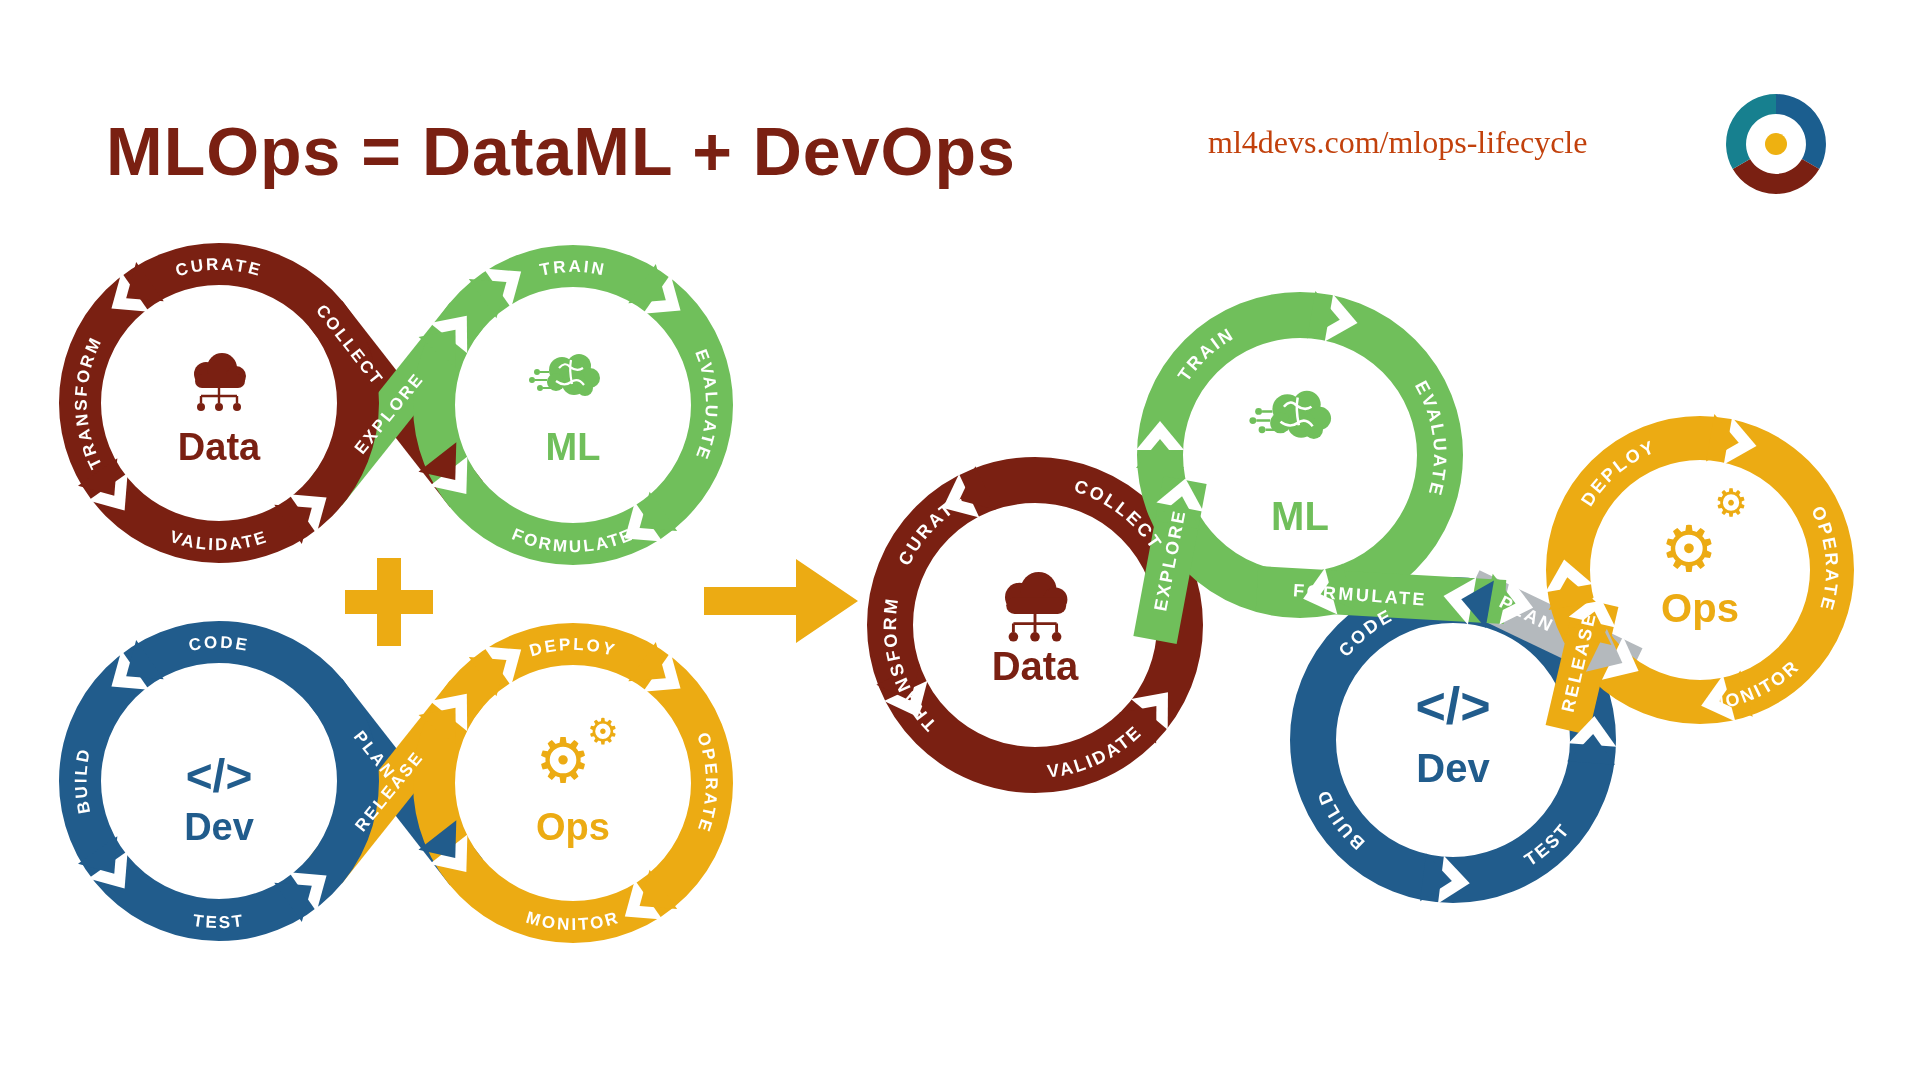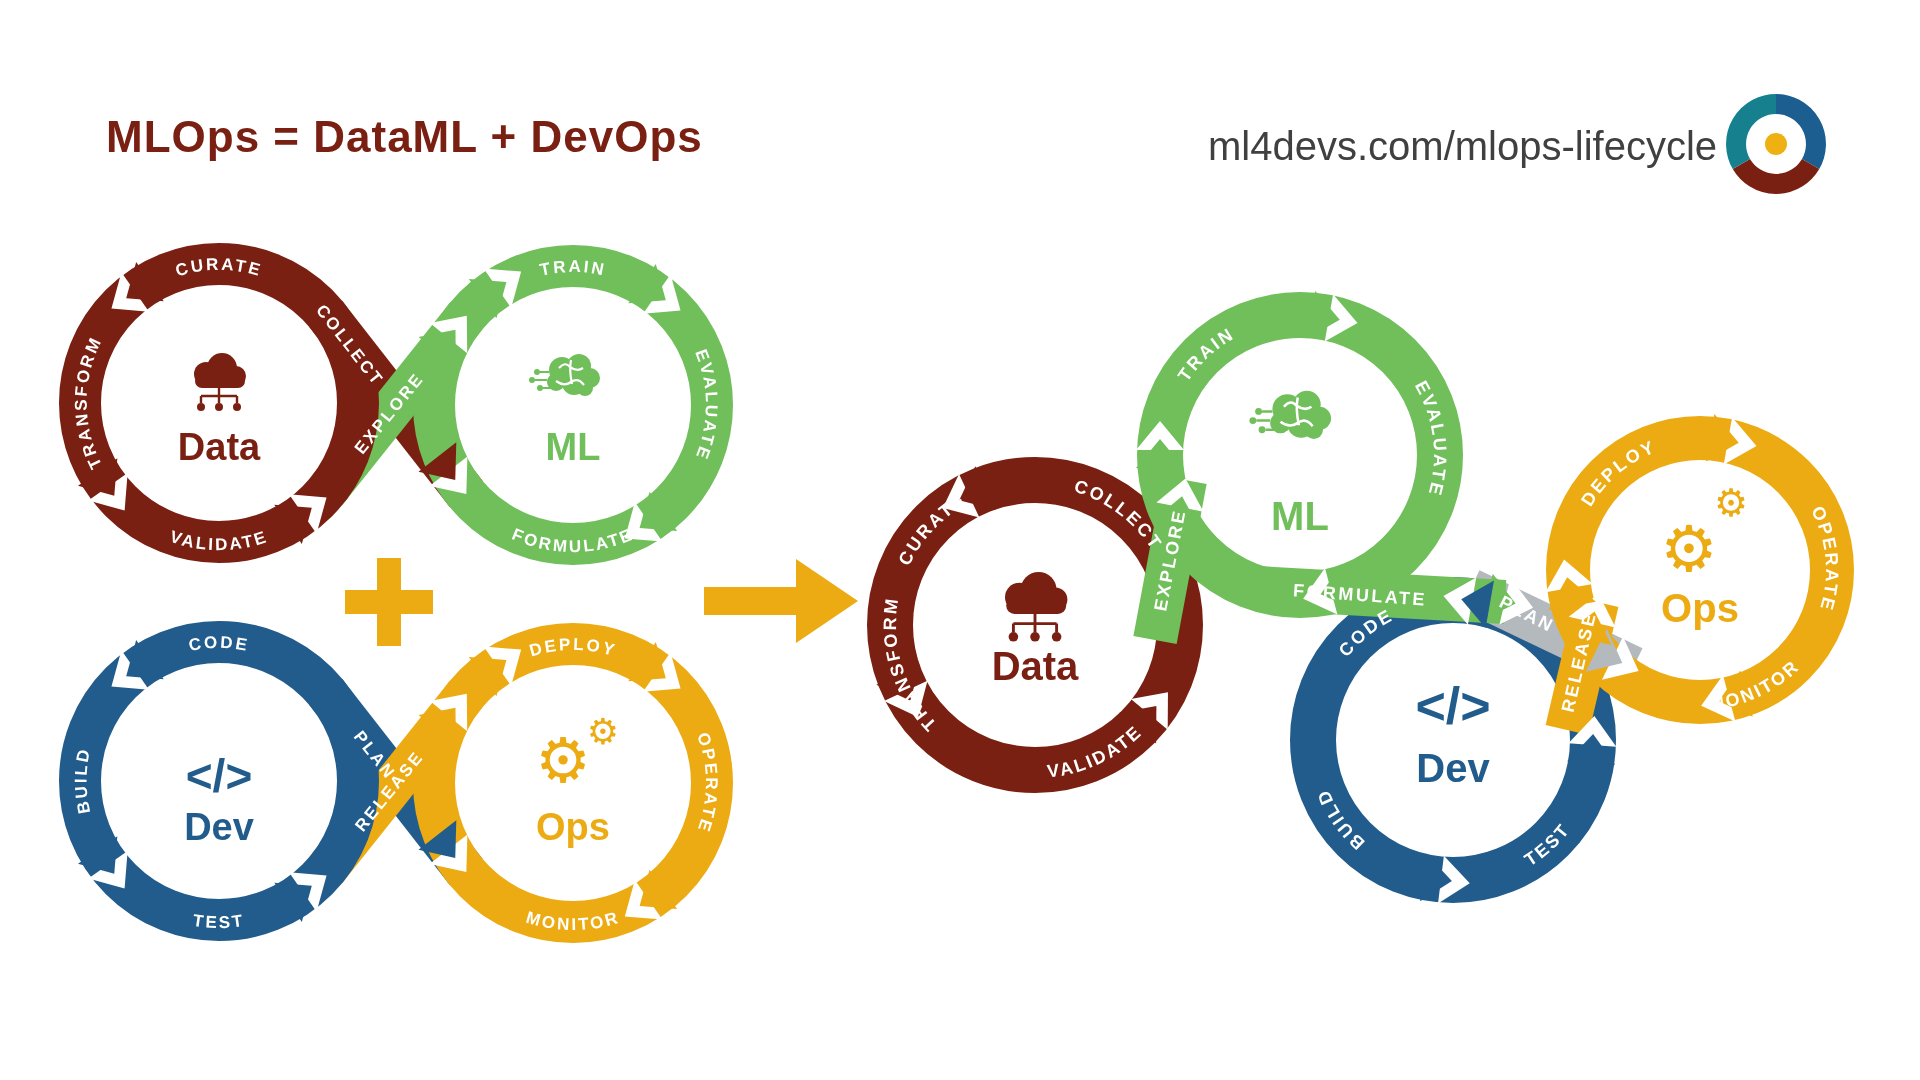--- a/index.html
+++ b/index.html
@@ -1,21 +1,21 @@
 <!DOCTYPE html>
 <html><head>
 <meta charset="utf-8">
 <style>
   html,body{margin:0;padding:0;}
   body{width:1920px;height:1080px;background:#ffffff;overflow:hidden;
        font-family:"Liberation Sans",sans-serif;position:relative;}
   .abs{position:absolute;}
-  #page-title{left:106px;top:112px;font-size:44px;font-weight:800;
+  #page-title{left:106px;top:112px;font-size:68px;font-weight:800;
               color:#7a2012;letter-spacing:1px;white-space:nowrap;}
-  #site-url{left:1208px;top:124px;font-size:40px;color:#404040;white-space:nowrap;}
+  #site-url{left:1208px;top:124px;font-size:32px;color:#c2410c;white-space:nowrap;font-family:Liberation Serif, serif;}
   svg text{font-family:"Liberation Sans",sans-serif;}
   .ring-label{fill:#ffffff;font-weight:bold;font-size:17px;letter-spacing:2.5px;}
   .ring-label3{fill:#ffffff;font-weight:bold;font-size:18px;letter-spacing:2.5px;}
   .band-label{fill:#ffffff;font-weight:bold;font-size:17px;letter-spacing:2.5px;text-anchor:middle;}
   .band-label3{fill:#ffffff;font-weight:bold;font-size:18px;letter-spacing:2.5px;text-anchor:middle;}
   .center-label{font-weight:bold;font-size:38px;text-anchor:middle;}
   .center-label3{font-weight:bold;font-size:40px;text-anchor:middle;}
   .icon-glyph{font-weight:bold;text-anchor:middle;}
   .gear{font-family:"DejaVu Sans",sans-serif;text-anchor:middle;}
 </style>

